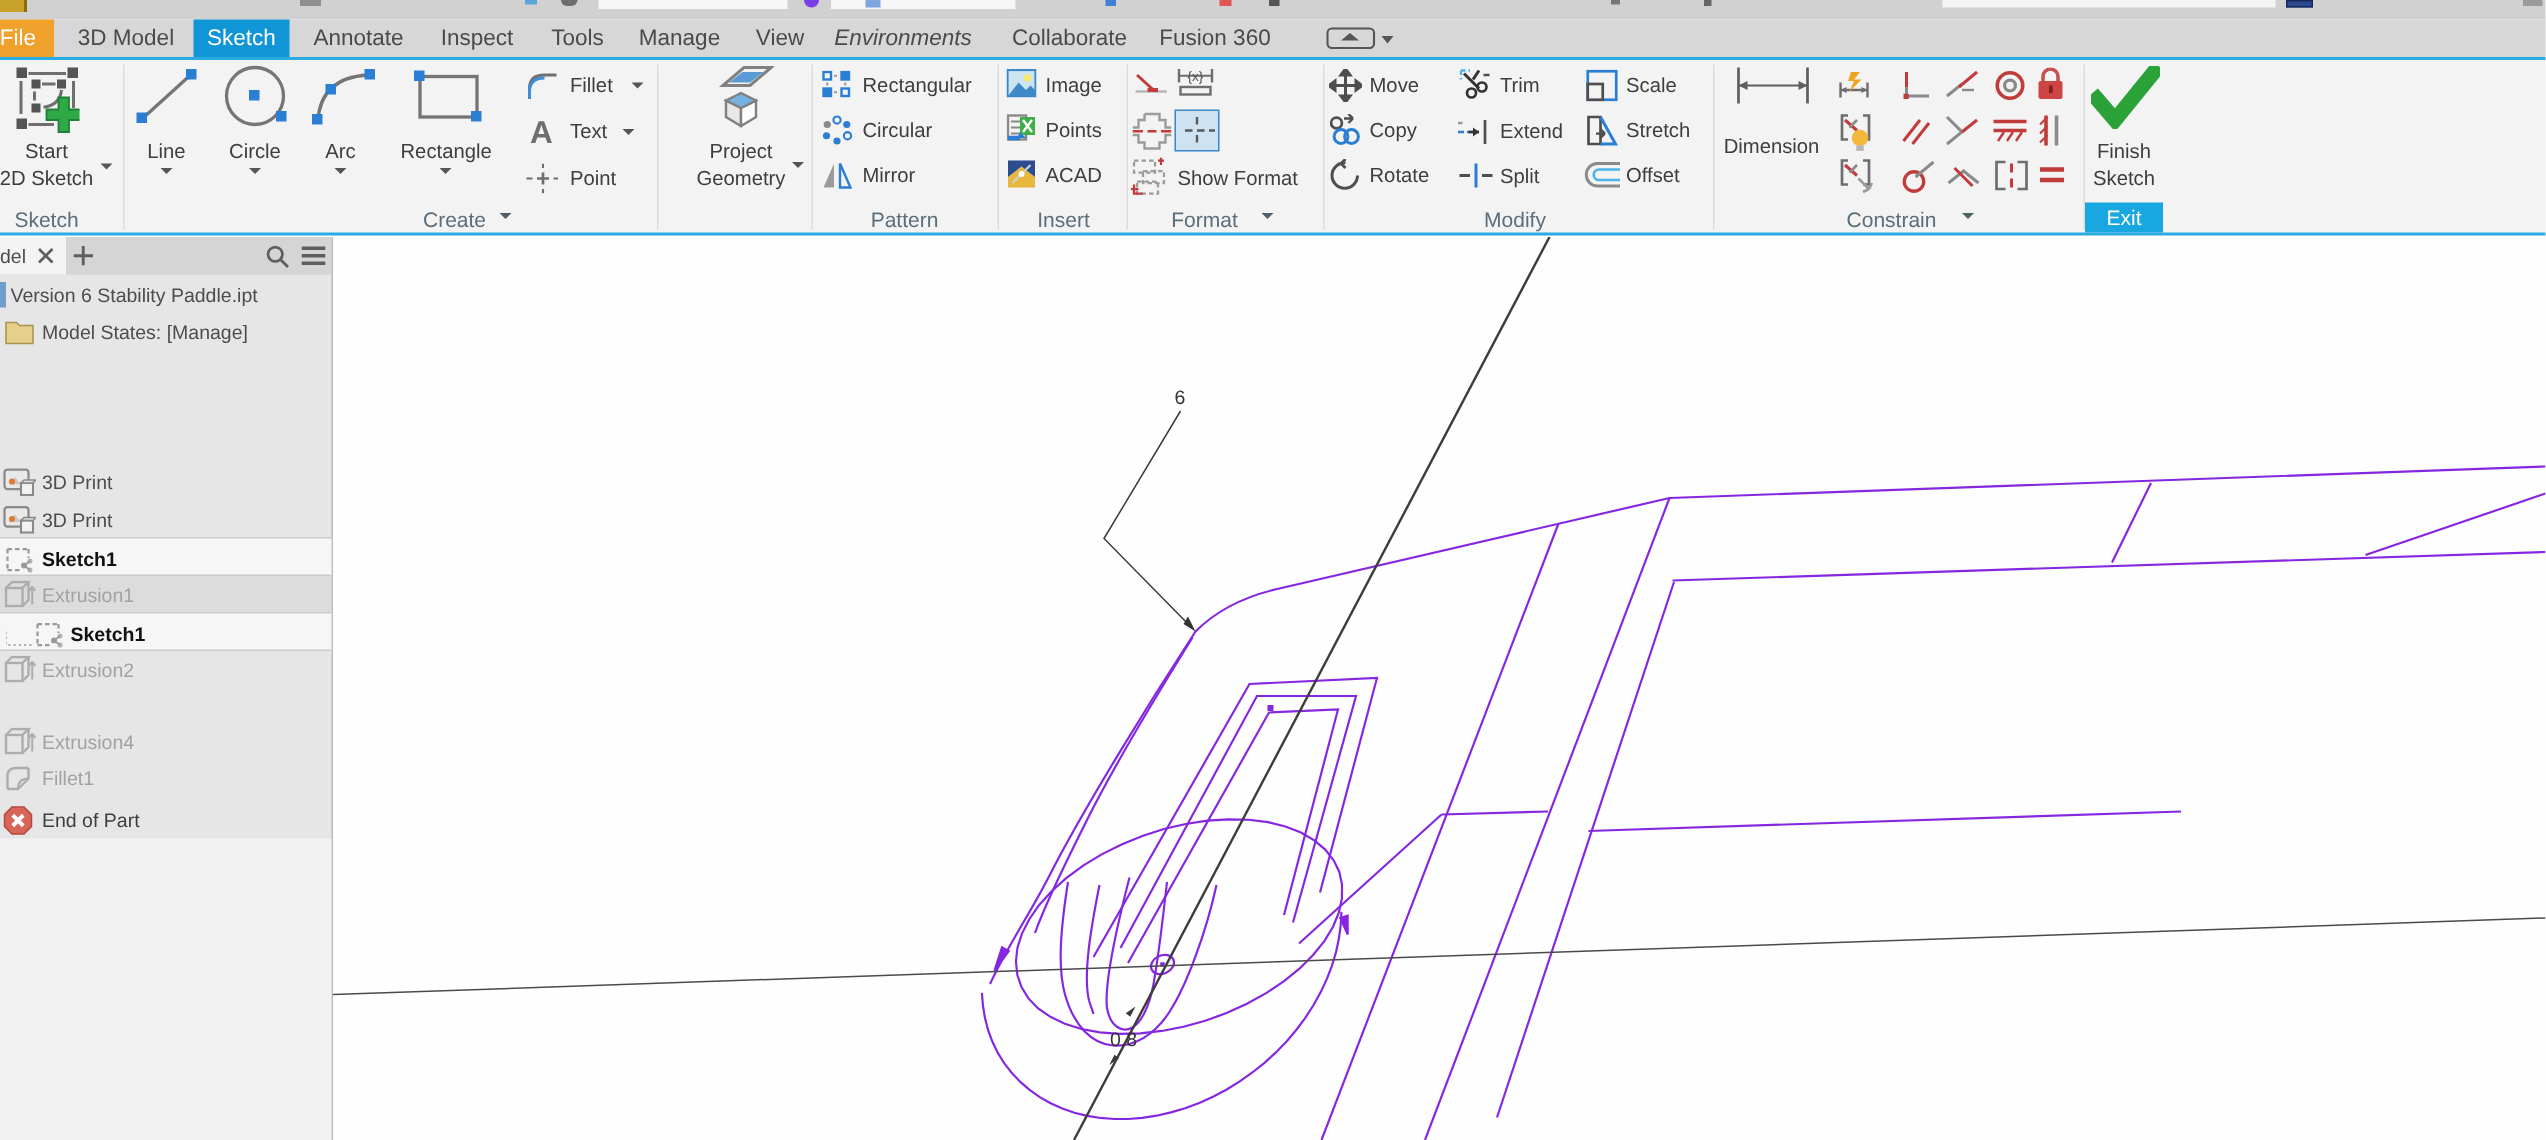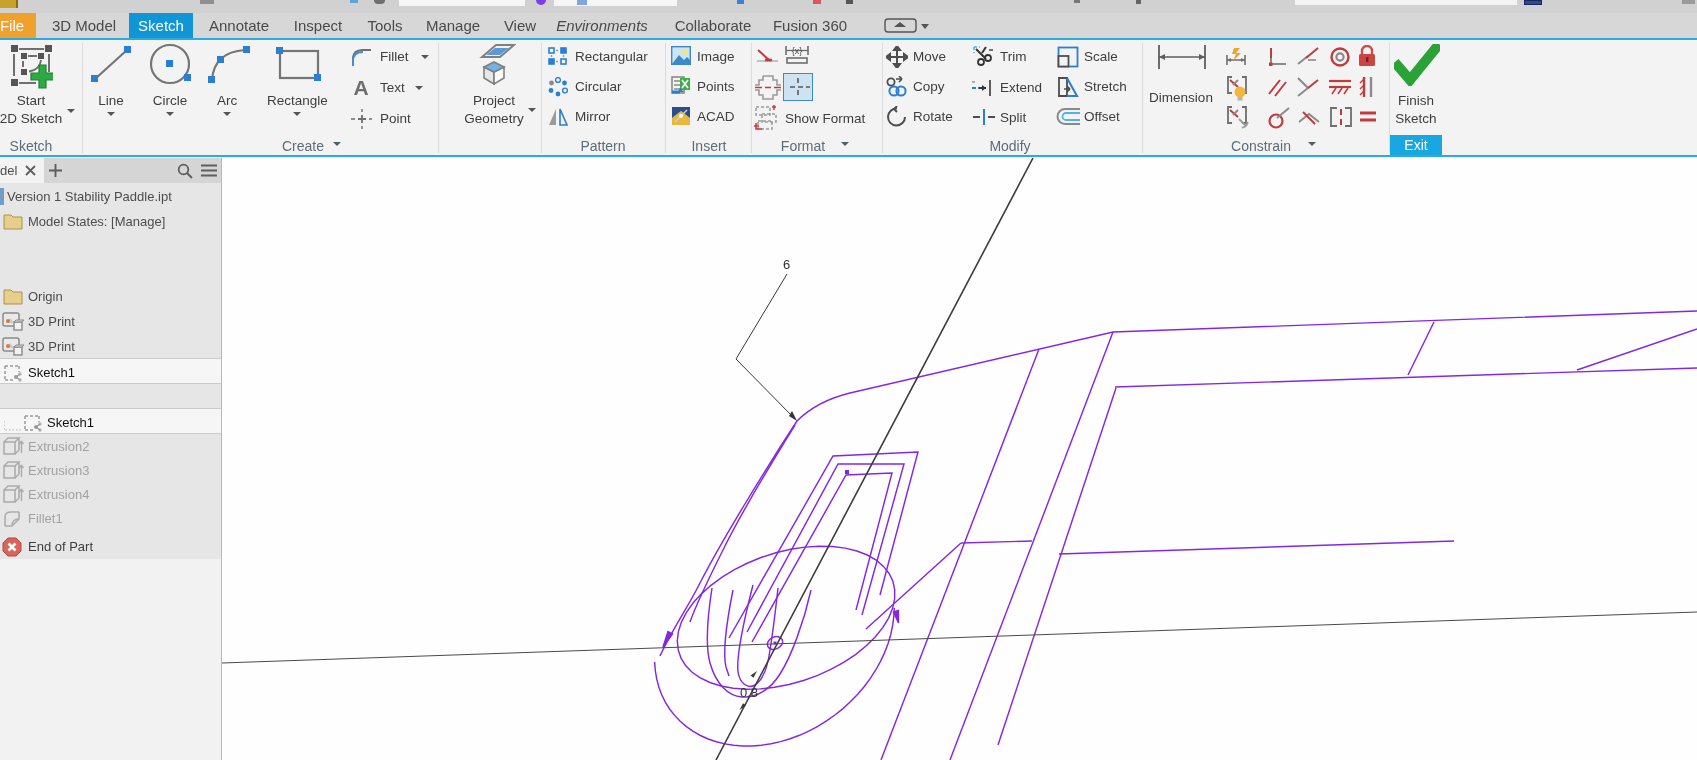--- a/index.html
+++ b/index.html
@@ -18,21 +18,21 @@
 .glabel{position:absolute;top:98px;height:16px;line-height:16px;font-size:14px;color:#5b6e7a;text-align:center;white-space:nowrap;}
 .rlabel{position:absolute;font-size:13.5px;color:#3e3e3e;white-space:nowrap;height:16px;line-height:16px;}
 .clabel{position:absolute;font-size:13.5px;color:#3e3e3e;text-align:center;white-space:nowrap;height:15px;line-height:15px;}
 .dar{position:absolute;width:0;height:0;border-left:4px solid transparent;border-right:4px solid transparent;border-top:4px solid #555;}
 
 #panel{position:absolute;left:0;top:158px;width:222px;height:602px;background:#e7e6e6;border-right:1px solid #b8b8b8;}
 #phead{position:absolute;left:0;top:0;width:221px;height:25px;background:#d6d5d5;}
 .trow{position:absolute;left:0;width:221px;height:25px;font-size:13px;color:#4d4d4d;}
 .trow span{position:absolute;top:5px;left:28px;white-space:nowrap;}
 .gray span{color:#a3a2a2;}
-.boldrow span{font-weight:normal;color:#111;}
+.boldrow span{font-weight:bold;color:#111;}
 
 #canvas{position:absolute;left:222px;top:158px;width:1475px;height:602px;background:#fefefe;}
 </style></head>
 <body>
 <div id="stage">
 <div id="strip">
 <div class="abs" style="left:0;top:0;width:18px;height:8px;background:#c8a22a;border-right:2px solid #8a6d10"></div>
 <div class="abs" style="left:200px;top:0;width:14px;height:4px;background:#8f8f8f"></div>
 <div class="abs" style="left:374px;top:0;width:11px;height:4px;background:#6e6e6e;border-radius:0 0 5px 5px"></div>
 <div class="abs" style="left:350px;top:0;width:8px;height:3px;background:#58a7d8"></div>
@@ -423,31 +423,25 @@
         </svg>
 <svg class="abs" style="left:177px;top:5px" width="16" height="16" viewBox="0 0 16 16">
           <circle cx="6.5" cy="6.5" r="4.8" fill="none" stroke="#5e5e5e" stroke-width="1.8"></circle>
           <path d="M10 10 L15 15" stroke="#5e5e5e" stroke-width="1.9"></path>
         </svg>
 <svg class="abs" style="left:201px;top:6px" width="16" height="13" viewBox="0 0 16 13">
           <path d="M0 1.5 L16 1.5 M0 6.5 L16 6.5 M0 11.5 L16 11.5" stroke="#5e5e5e" stroke-width="2.2"></path>
         </svg>
 </div>
 <div class="trow" style="top:26px">
-        <span style="left:7px">Version 1 Stability Paddle.ipt</span>
+        <span style="left:7px">Version 6 Stability Paddle.ipt</span>
 <div class="abs" style="left:0;top:4px;width:4px;height:17px;background:#6f9fc8"></div>
       </div>
 <div class="trow" style="top:51px">
         <span>Model States: [Manage]</span>
-<svg class="abs" style="left:3px;top:3px" width="20" height="18" viewBox="0 0 20 18">
-          <path d="M1 3 L8 3 L10 5 L19 5 L19 17 L1 17 Z" fill="#e6cf8b" stroke="#a8924e" stroke-width="1"></path>
-        </svg>
-      </div>
-<div class="trow" style="top:126px">
-        <span>Origin</span>
 <svg class="abs" style="left:3px;top:3px" width="20" height="18" viewBox="0 0 20 18">
           <path d="M1 3 L8 3 L10 5 L19 5 L19 17 L1 17 Z" fill="#e6cf8b" stroke="#a8924e" stroke-width="1"></path>
         </svg>
       </div>
 <div class="trow" style="top:151px">
         <span>3D Print</span>
 <svg class="abs" style="left:2px;top:2px" width="22" height="21" viewBox="0 0 22 21">
           <rect x="1" y="2" width="16" height="13" rx="2" fill="#e9e9e9" stroke="#8a8a8a" stroke-width="1.5"></rect>
           <path d="M4 12 L8 7 L12 12 Z" fill="#c9c9c9"></path>
           <circle cx="6" cy="10" r="2" fill="#e07a30"></circle>
@@ -468,43 +462,43 @@
 <div class="trow boldrow" style="top:200px;height:26px;background:#f6f6f6;border-top:1px solid #cbcbcb;border-bottom:1px solid #cbcbcb">
         <span style="top:6px">Sketch1</span>
 <svg class="abs" style="left:3px;top:5px" width="20" height="18" viewBox="0 0 20 18">
           <path d="M2 2 L16 2 M2 2 L2 16 M2 16 L10 16 M16 2 L16 8" stroke="#9a9a9a" stroke-width="1.5" stroke-dasharray="3 2" fill="none"></path>
           <circle cx="13" cy="13" r="2" fill="#9a9a9a"></circle>
           <circle cx="17" cy="10" r="1.7" fill="#b5b5b5"></circle>
           <circle cx="17" cy="16" r="1.7" fill="#b5b5b5"></circle>
           <path d="M13 13 L17 10 M13 13 L17 16" stroke="#9a9a9a" stroke-width="1.2"></path>
         </svg>
       </div>
+<div class="trow gray" style="top:226px;background:#dddcdc">
+        <span>Extrusion1</span>
+<svg class="abs" style="left:2px;top:3px" width="22" height="20" viewBox="0 0 22 20">
+          <rect x="2" y="5" width="11" height="12" fill="none" stroke="#adadad" stroke-width="1.6"></rect>
+          <path d="M2 5 L6 1 L17 1 L13 5 M17 1 L17 13 L13 17" fill="none" stroke="#adadad" stroke-width="1.6"></path>
+          <path d="M19.5 16 L19.5 4 M19.5 4 L17.5 7 M19.5 4 L21.5 7" stroke="#adadad" stroke-width="1.4" fill="none"></path>
+        </svg>
+      </div>
 <div class="trow boldrow" style="top:250px;height:26px;background:#f6f6f6;border-top:1px solid #cbcbcb;border-bottom:1px solid #cbcbcb">
         <span style="left:47px;top:6px">Sketch1</span>
 <svg class="abs" style="left:4px;top:12px" width="19" height="10" viewBox="0 0 19 10">
           <path d="M0 0 L0 9 L18 9" stroke="#b0b0b0" stroke-width="1.2" stroke-dasharray="1.5 2" fill="none"></path>
         </svg>
 <svg class="abs" style="left:23px;top:5px" width="20" height="18" viewBox="0 0 20 18">
           <path d="M2 2 L16 2 M2 2 L2 16 M2 16 L10 16 M16 2 L16 8" stroke="#9a9a9a" stroke-width="1.5" stroke-dasharray="3 2" fill="none"></path>
           <circle cx="13" cy="13" r="2" fill="#9a9a9a"></circle>
           <circle cx="17" cy="10" r="1.7" fill="#b5b5b5"></circle>
           <circle cx="17" cy="16" r="1.7" fill="#b5b5b5"></circle>
           <path d="M13 13 L17 10 M13 13 L17 16" stroke="#9a9a9a" stroke-width="1.2"></path>
         </svg>
       </div>
 <div class="trow gray" style="top:276px">
         <span>Extrusion2</span>
-<svg class="abs" style="left:2px;top:3px" width="22" height="20" viewBox="0 0 22 20">
-          <rect x="2" y="5" width="11" height="12" fill="none" stroke="#adadad" stroke-width="1.6"></rect>
-          <path d="M2 5 L6 1 L17 1 L13 5 M17 1 L17 13 L13 17" fill="none" stroke="#adadad" stroke-width="1.6"></path>
-          <path d="M19.5 16 L19.5 4 M19.5 4 L17.5 7 M19.5 4 L21.5 7" stroke="#adadad" stroke-width="1.4" fill="none"></path>
-        </svg>
-      </div>
-<div class="trow gray" style="top:300px">
-        <span>Extrusion3</span>
 <svg class="abs" style="left:2px;top:3px" width="22" height="20" viewBox="0 0 22 20">
           <rect x="2" y="5" width="11" height="12" fill="none" stroke="#adadad" stroke-width="1.6"></rect>
           <path d="M2 5 L6 1 L17 1 L13 5 M17 1 L17 13 L13 17" fill="none" stroke="#adadad" stroke-width="1.6"></path>
           <path d="M19.5 16 L19.5 4 M19.5 4 L17.5 7 M19.5 4 L21.5 7" stroke="#adadad" stroke-width="1.4" fill="none"></path>
         </svg>
       </div>
 <div class="trow gray" style="top:324px">
         <span>Extrusion4</span>
 <svg class="abs" style="left:2px;top:3px" width="22" height="20" viewBox="0 0 22 20">
           <rect x="2" y="5" width="11" height="12" fill="none" stroke="#adadad" stroke-width="1.6"></rect>

